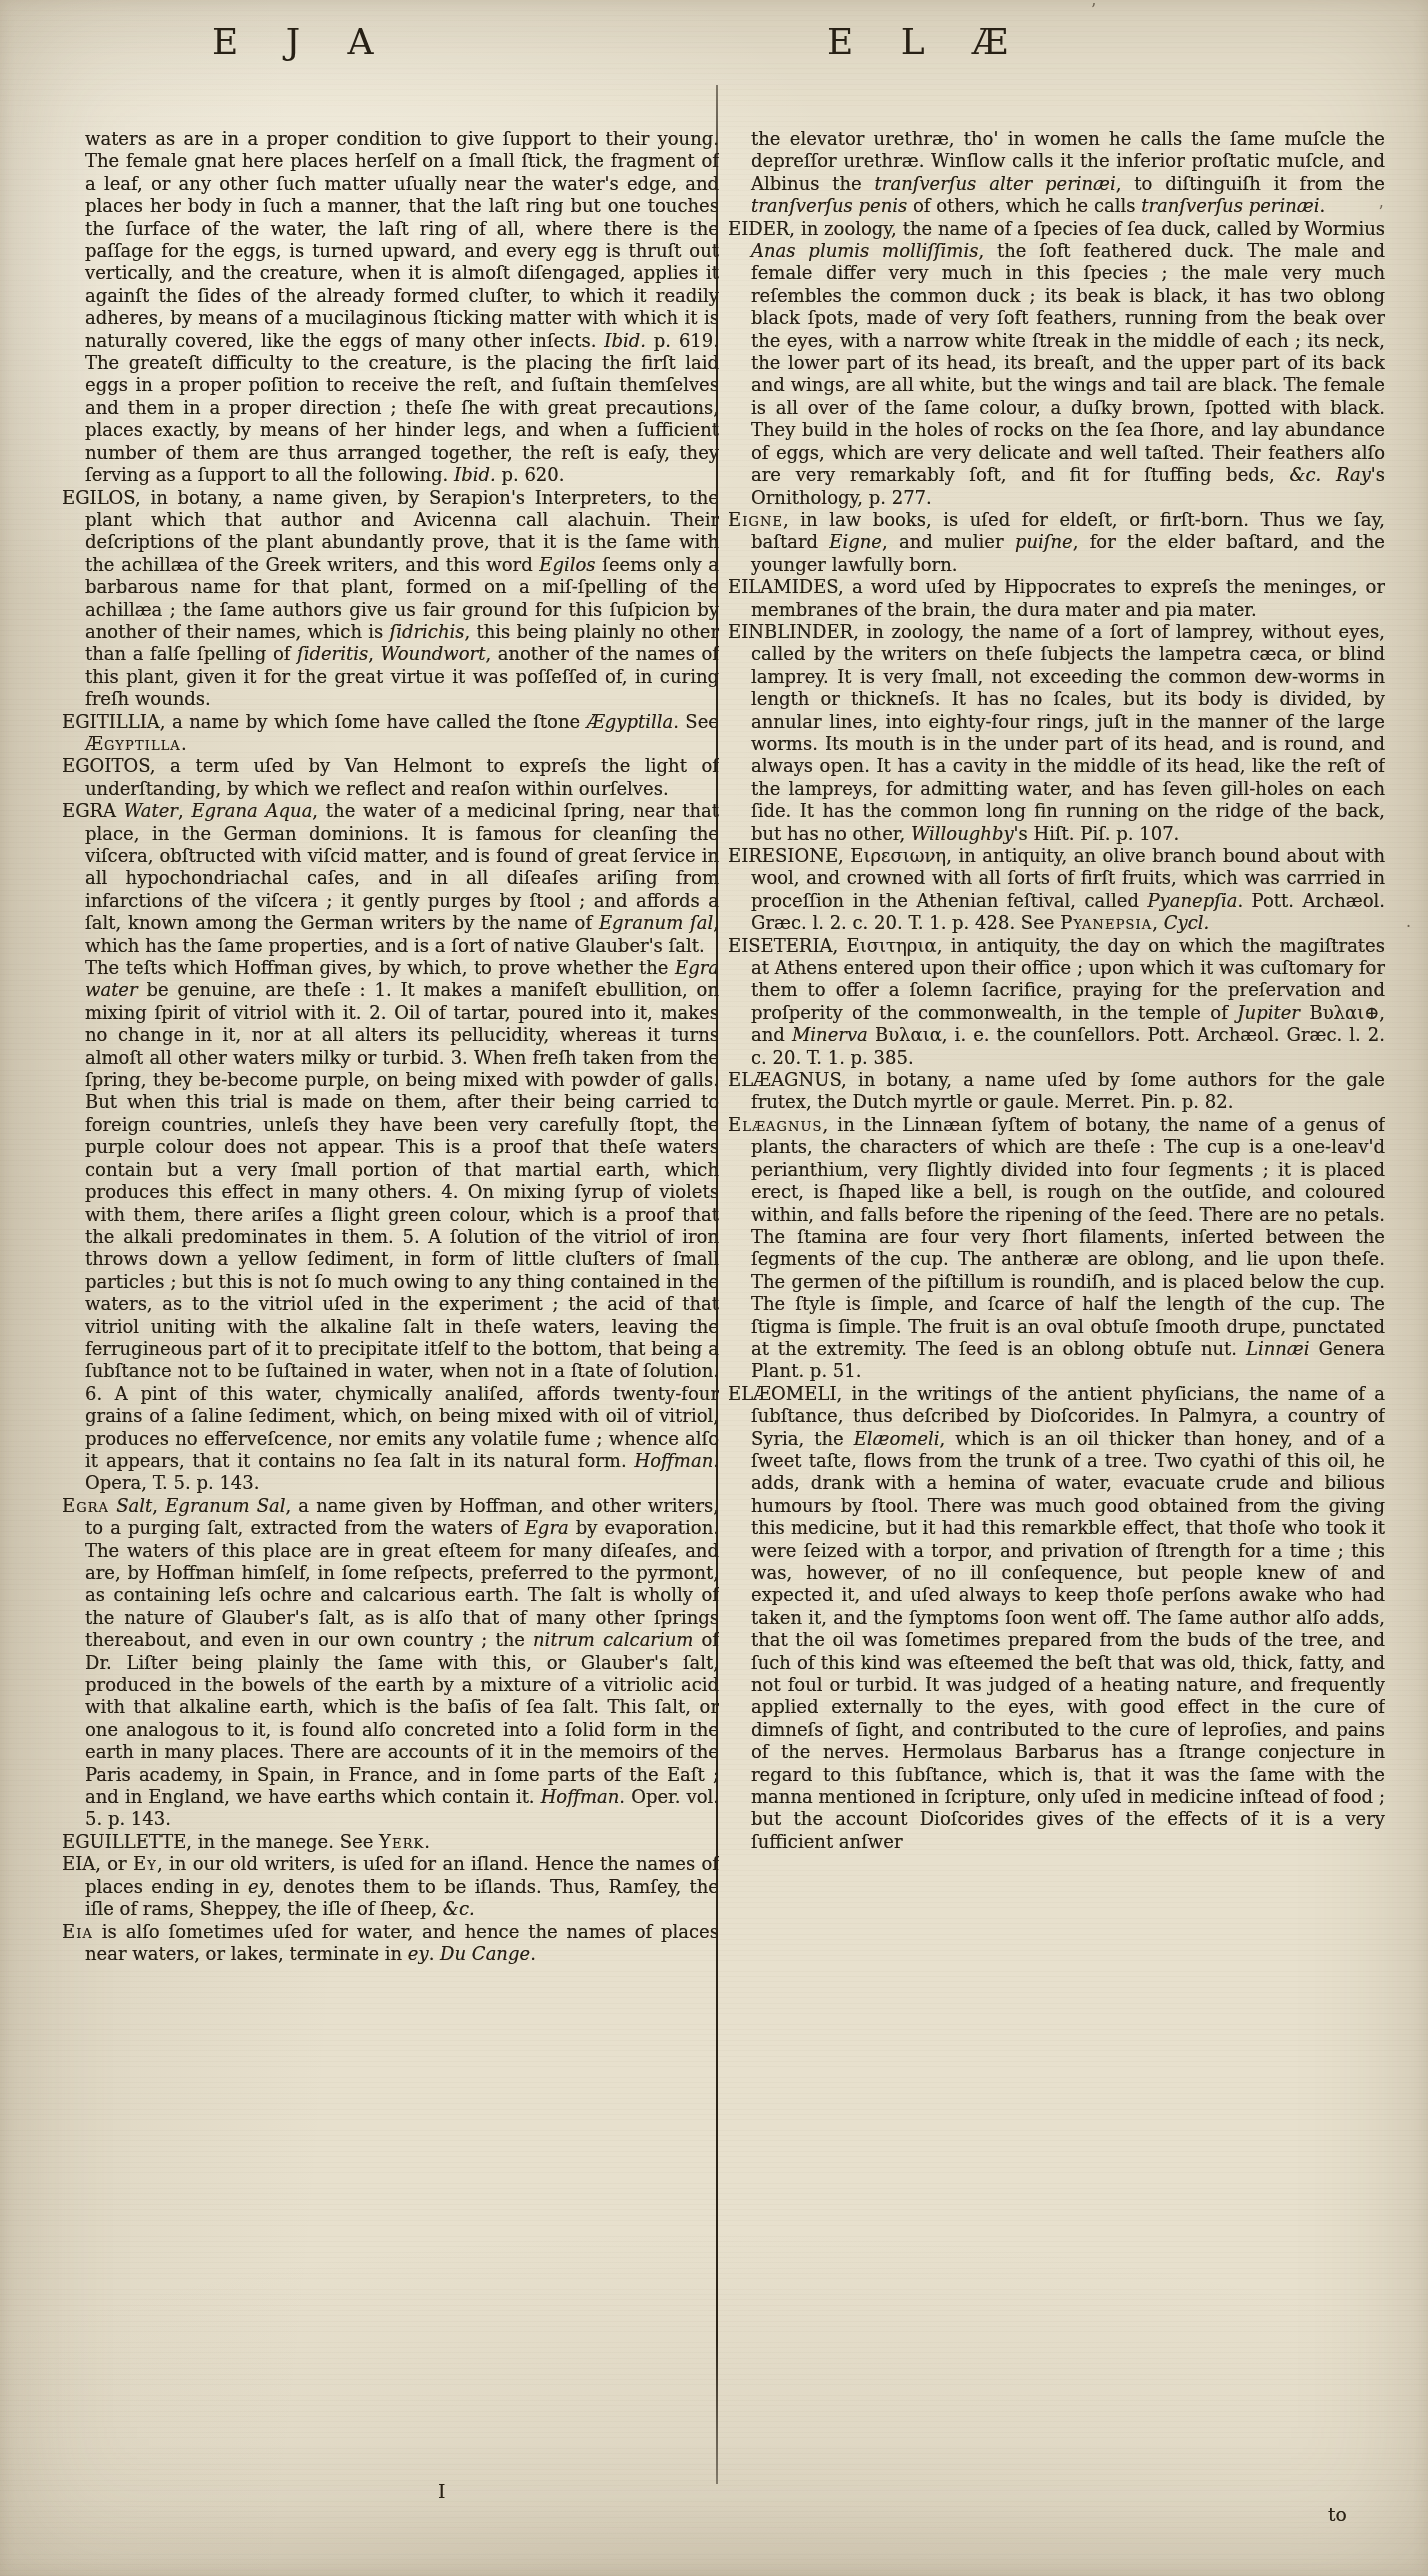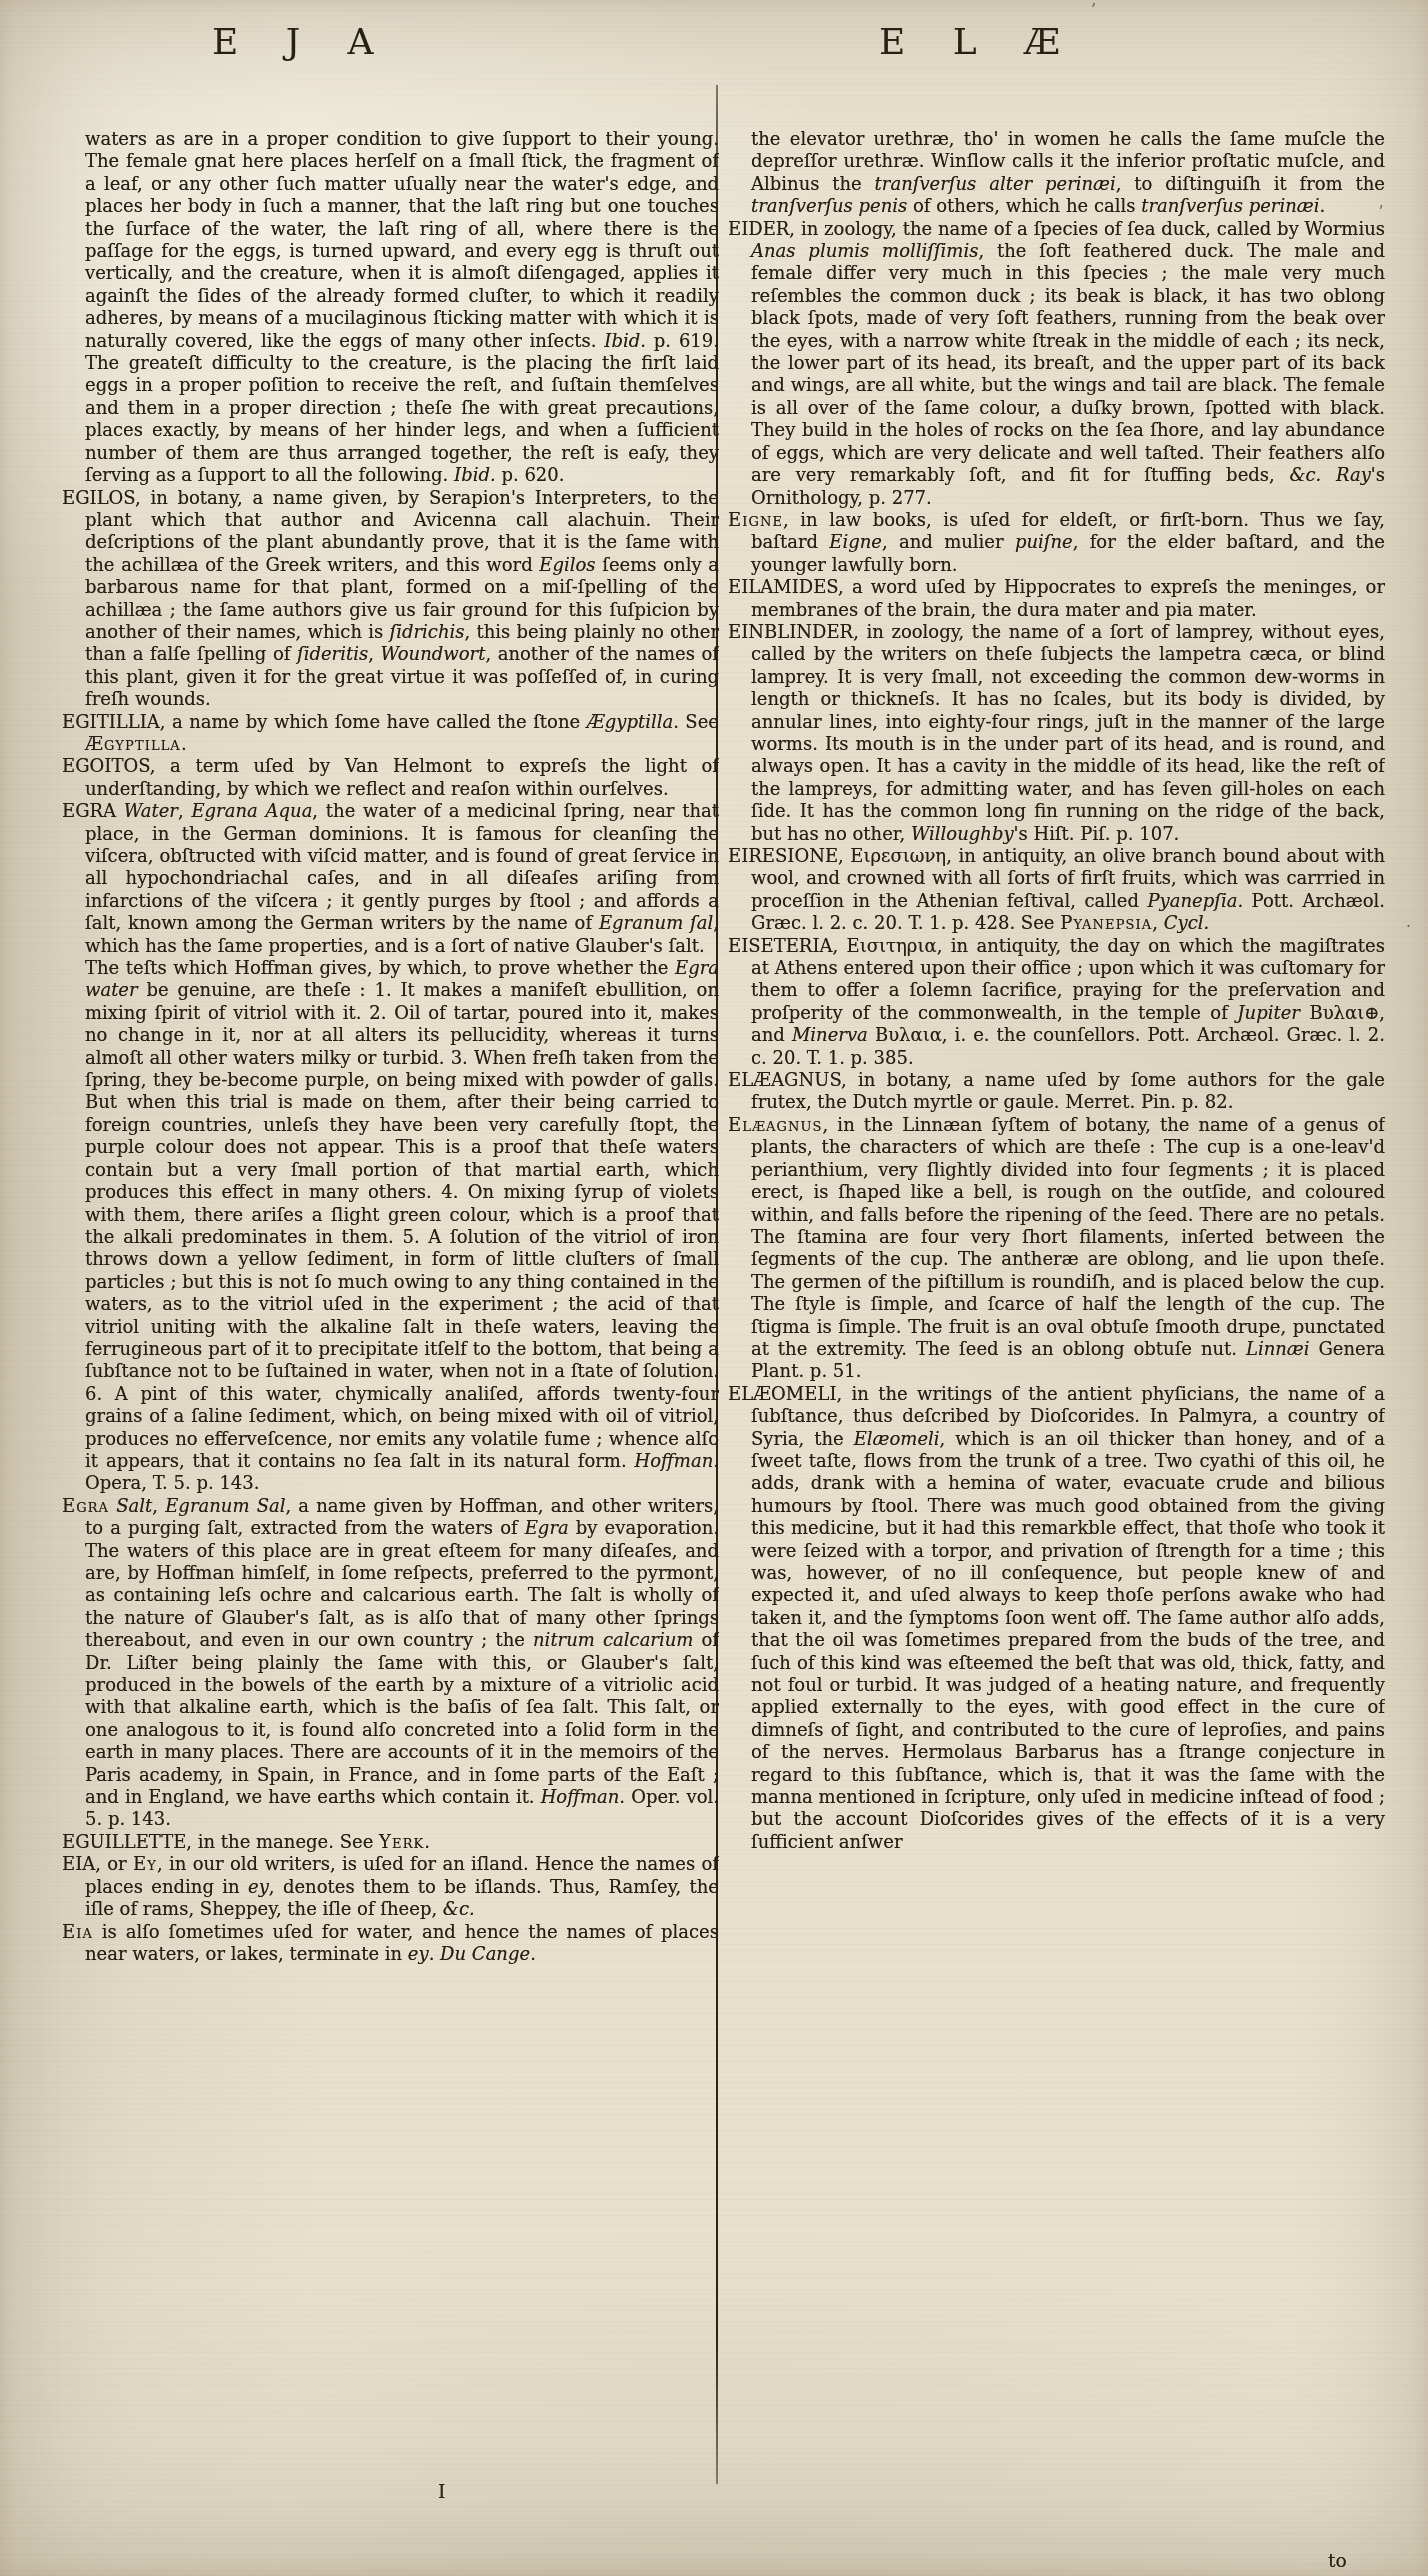--- a/index.html
+++ b/index.html
@@ -15,40 +15,40 @@
       radial-gradient(445px 2576px at 0% 50%, rgba(105,88,60,.10), transparent 80%),
       repeating-linear-gradient(0deg, rgba(92,76,50,.03) 0 0.9px, transparent 0.9px 5.3px);
   }
   .vignette{position:absolute;inset:0;pointer-events:none;
     box-shadow:inset 0 0 125px rgba(96,78,50,.28), inset 0 0 16px rgba(96,78,50,.12);}
   .running-head{
     position:absolute;top:21.4px;font-size:36px;letter-spacing:18px;
     color:#272015;white-space:nowrap;text-align:right;
   }
   #head-left{left:212px;}
-  #head-right{left:879px;}
+  #head-right{left:827px;}
   .col{
     position:absolute;top:92px;width:657px;
     font-size:18px;line-height:22.4px;text-align:justify;
     text-shadow:0 0 0.6px rgba(42,32,16,.6);
     overflow:hidden;
     margin-top:36px;
   }
   #col-left{left:62px;height:2402px;}
   #col-right{left:728px;height:2429px;}
   .col p{margin:0;padding-left:23px;text-indent:0;}
   .col p.entry{text-indent:-23px;}
   .sc{font-variant:small-caps;letter-spacing:1.1px;}
   .divider{
     position:absolute;left:716px;top:85px;width:1.8px;height:2399px;
     background:linear-gradient(180deg,rgba(43,35,24,.55),#2b2318 6%,#2b2318 94%,rgba(43,35,24,.5));
   }
   .footer-mark{position:absolute;font-size:18.7px;color:#2a2215;text-shadow:0 0 0.6px rgba(42,32,16,.6);}
   #signature{left:438px;top:2481px;}
-  #catchword{left:1328px;top:2504px;margin-top:46px;}
+  #catchword{left:1328px;top:2504px;}
   .speck{position:absolute;color:rgba(50,40,25,.65);font-size:16px;}
 </style>
 </head>
 <body>
 
 <div class="vignette"></div>
 
 <div class="running-head" id="head-left">E J A</div>
 <div class="running-head" id="head-right">E L Æ</div>
 

